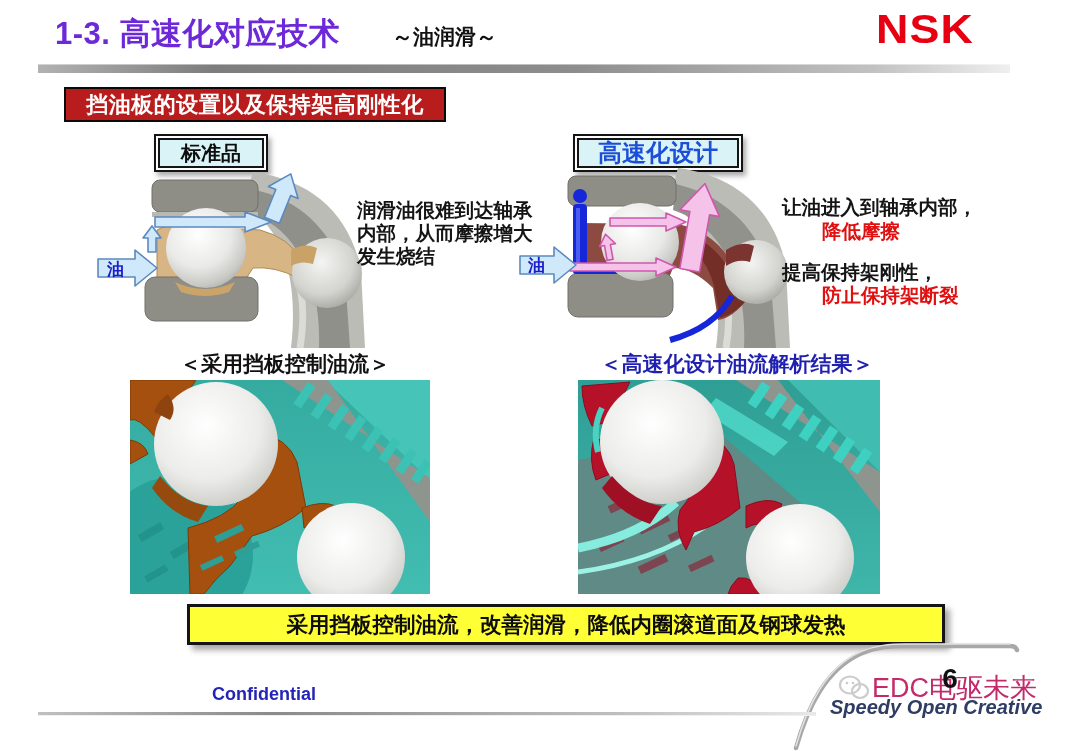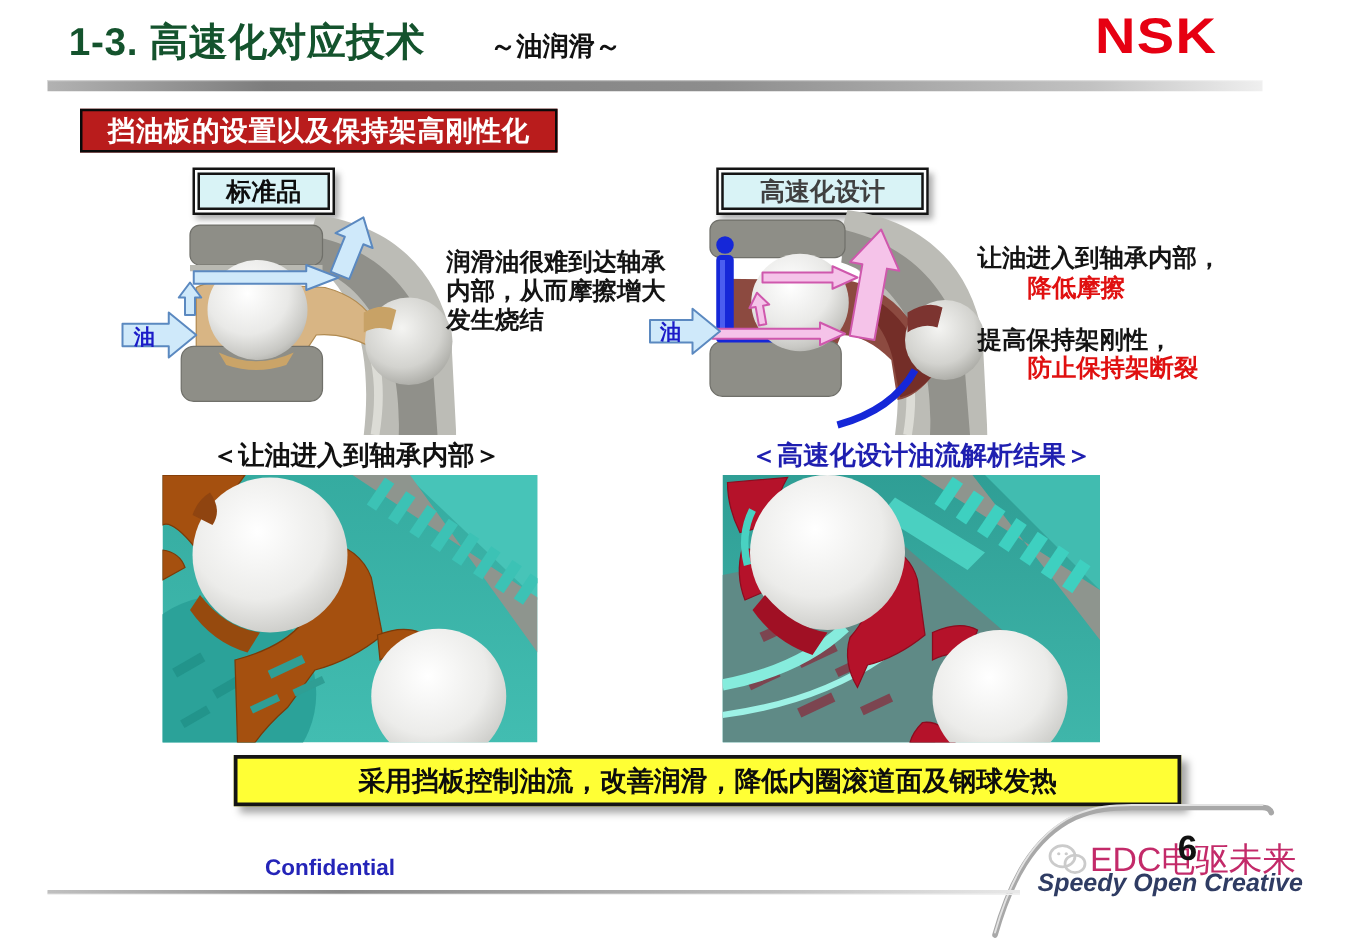--- a/index.html
+++ b/index.html
@@ -1,21 +1,21 @@
 <!DOCTYPE html>
 <html><head>
 <meta charset="utf-8">
 <style>
   html,body{margin:0;padding:0;background:#ffffff;}
   .slide{position:relative;width:1080px;height:751px;background:#ffffff;overflow:hidden;
          font-family:"Liberation Sans","DejaVu Sans",sans-serif;}
 
   
   .title{position:absolute;left:55px;top:13px;white-space:nowrap;}
-  .title .main{font-size:31px;font-weight:800;color:#14532d;letter-spacing:0.5px;}
+  .title .main{font-size:31px;font-weight:800;color:#6d28d9;letter-spacing:0.5px;}
   .title .sub{font-size:21px;font-weight:800;color:#111;margin-left:52px;}
   .logo{position:absolute;left:876px;top:10px;width:110px;text-align:left;}
   .logo .brand{font-size:40px;font-weight:900;color:#e60012;line-height:0.95;
                letter-spacing:1px;transform:scaleX(1.12);transform-origin:left;}
   .divider-top{position:absolute;left:38px;top:64px;width:972px;height:9px;
     background:linear-gradient(to right,#b2b2b2,#7d7d7d 18%,#8d8d8d 55%,#c2c2c2 86%,#efefef);
     box-shadow:inset 0 1px 0 rgba(255,255,255,.45);}
 
   
   .banner-blue{position:absolute;left:64px;top:87px;width:382px;height:35px;
@@ -24,21 +24,21 @@
     display:flex;align-items:center;justify-content:center;}
 
   
   .label-box{position:absolute;border:2px solid #141414;background:#fdfdfd;padding:2px;
     box-shadow:3px 4px 5px rgba(70,70,70,.45);box-sizing:border-box;}
   .label-box .inner{border:2px solid #141414;background:#d9f3f6;height:100%;box-sizing:border-box;
     display:flex;align-items:center;justify-content:center;font-weight:800;}
   .label-box.std{left:154px;top:134px;width:114px;height:38px;}
   .label-box.std .inner{font-size:20px;color:#0d0d0d;}
   .label-box.hs{left:573px;top:134px;width:170px;height:38px;}
-  .label-box.hs .inner{font-size:20px;color:#404040;}
+  .label-box.hs .inner{font-size:24px;color:#1d4ed8;}
 
   
   .svg-abs{position:absolute;}
 
   
   .desc-std{position:absolute;left:357px;top:199px;width:178px;
     font-size:19.5px;font-weight:800;color:#141414;line-height:1.17;}
   .desc-hs{position:absolute;left:782px;top:196px;width:226px;
     font-size:19.5px;font-weight:800;line-height:1.22;}
   .desc-hs .black{color:#141414;}
@@ -180,21 +180,21 @@
   </svg>
 
   <div class="desc-std">润滑油很难到达轴承内部，从而摩擦增大发生烧结</div>
   <div class="desc-hs">
     <div class="black">让油进入到轴承内部，</div>
     <div class="red">降低摩擦</div>
     <div class="black gap">提高保持架刚性，</div>
     <div class="red">防止保持架断裂</div>
   </div>
 
-  <div class="caption std">＜让油进入到轴承内部＞</div>
+  <div class="caption std">＜采用挡板控制油流＞</div>
   <div class="caption hs">＜高速化设计油流解析结果＞</div>
 
   <svg class="svg-abs" style="left:130px;top:380px" width="300" height="214" viewBox="0 0 300 214">
     <defs>
       <linearGradient id="CLbg" x1="0" y1="0" x2="0" y2="1">
         <stop offset="0%" stop-color="#35aba0"></stop>
           <stop offset="100%" stop-color="#42bdb1"></stop>
       </linearGradient>
       <radialGradient id="CLball" cx="42%" cy="35%" r="75%">
         <stop offset="0%" stop-color="#ffffff"></stop>

